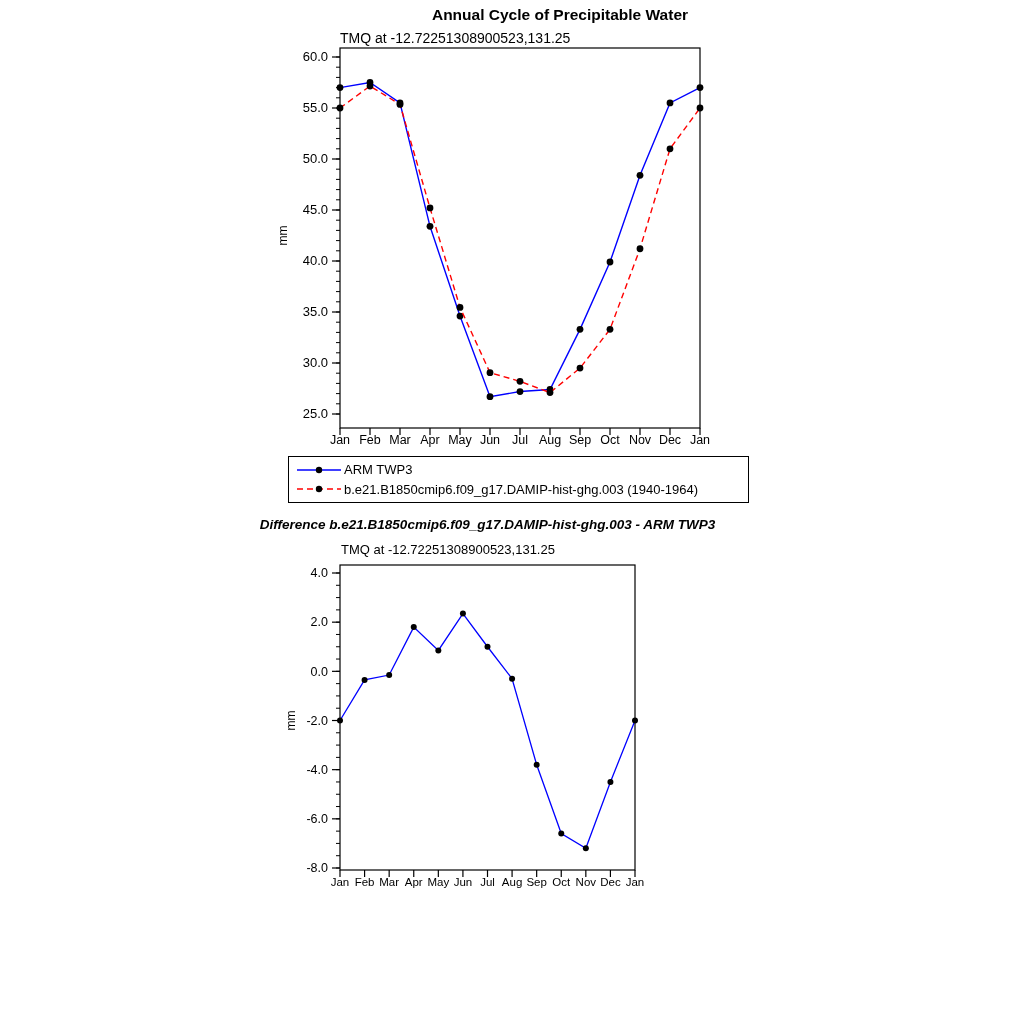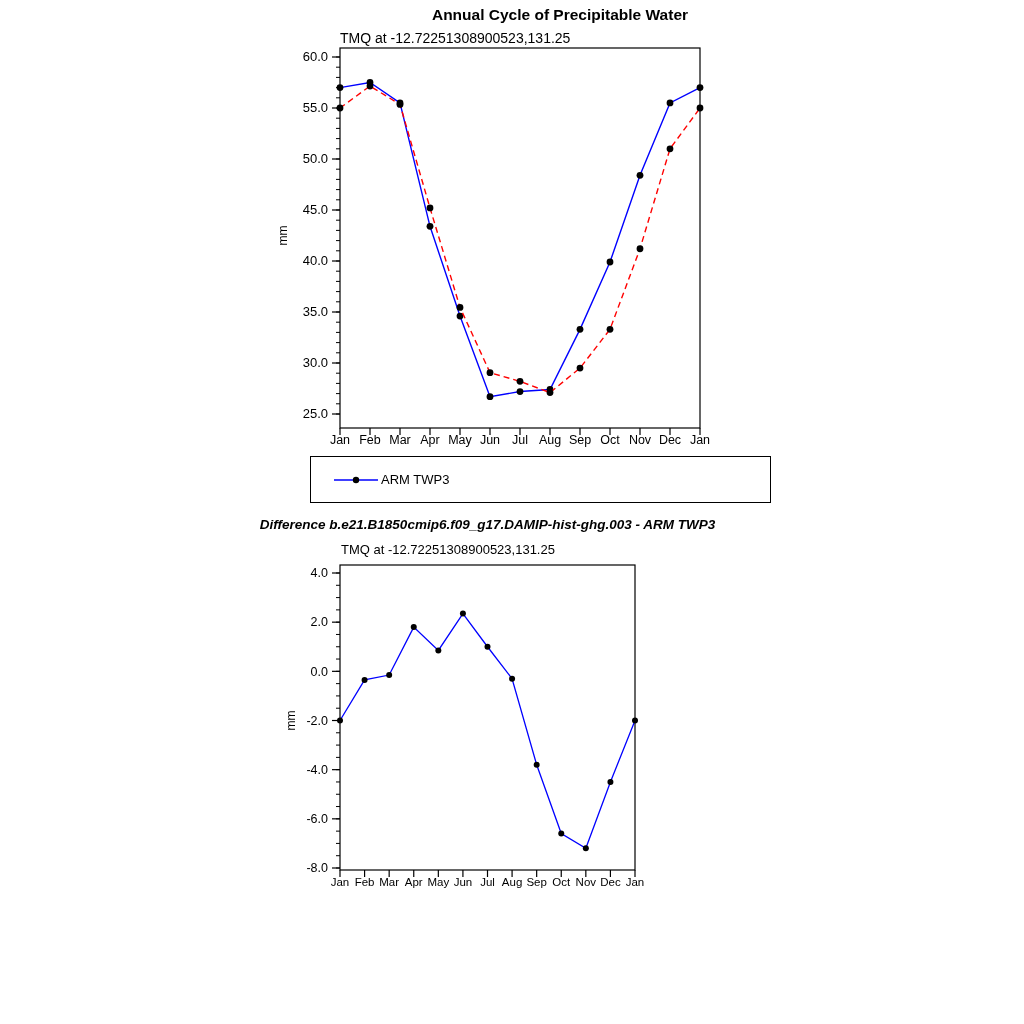--- a/index.html
+++ b/index.html
@@ -14,22 +14,21 @@
   .chart-title { font-weight:bold; white-space:nowrap; }
   .chart-subtitle { white-space:nowrap; }
   svg text { font-family:"Liberation Sans","DejaVu Sans",sans-serif; fill:#000; }
   .legend {
     position:absolute;
     border:1px solid #000;
     background:#fff;
     display:flex;
     flex-direction:column;
     justify-content:center;
-    padding:3px 22px;
-    margin-left:22px;
+    padding:3px 7px;
   }
   .legend-row { display:flex; align-items:center; height:20px; }
   .legend-row svg { flex:0 0 auto; margin-right:2px; }
   .legend-row span { font-size:13px; white-space:nowrap; }
 </style>
 </head>
 <body>
 
 <div class="page">
 
@@ -238,15 +237,22 @@
     </svg>
 
   <div class="legend" id="legend-top" style="left:288px; top:456px; width:461px; height:47px;">
       <div class="legend-row">
         <svg width="46" height="14">
           <line x1="1" y1="7" x2="45" y2="7" stroke="#0000ff" stroke-width="1.4"></line>
           <circle cx="23" cy="7" r="3.2" fill="#000000"></circle>
         </svg>
         <span>ARM TWP3</span>
       </div>
+      <div class="legend-row">
+        <svg width="46" height="14">
+          <line x1="1" y1="7" x2="45" y2="7" stroke="#ff0000" stroke-width="1.4" stroke-dasharray="6,4"></line>
+          <circle cx="23" cy="7" r="3.2" fill="#000000"></circle>
+        </svg>
+        <span>b.e21.B1850cmip6.f09_g17.DAMIP-hist-ghg.003 (1940-1964)</span>
+      </div>
     </div>
 
 </div>
 
 </body></html>

